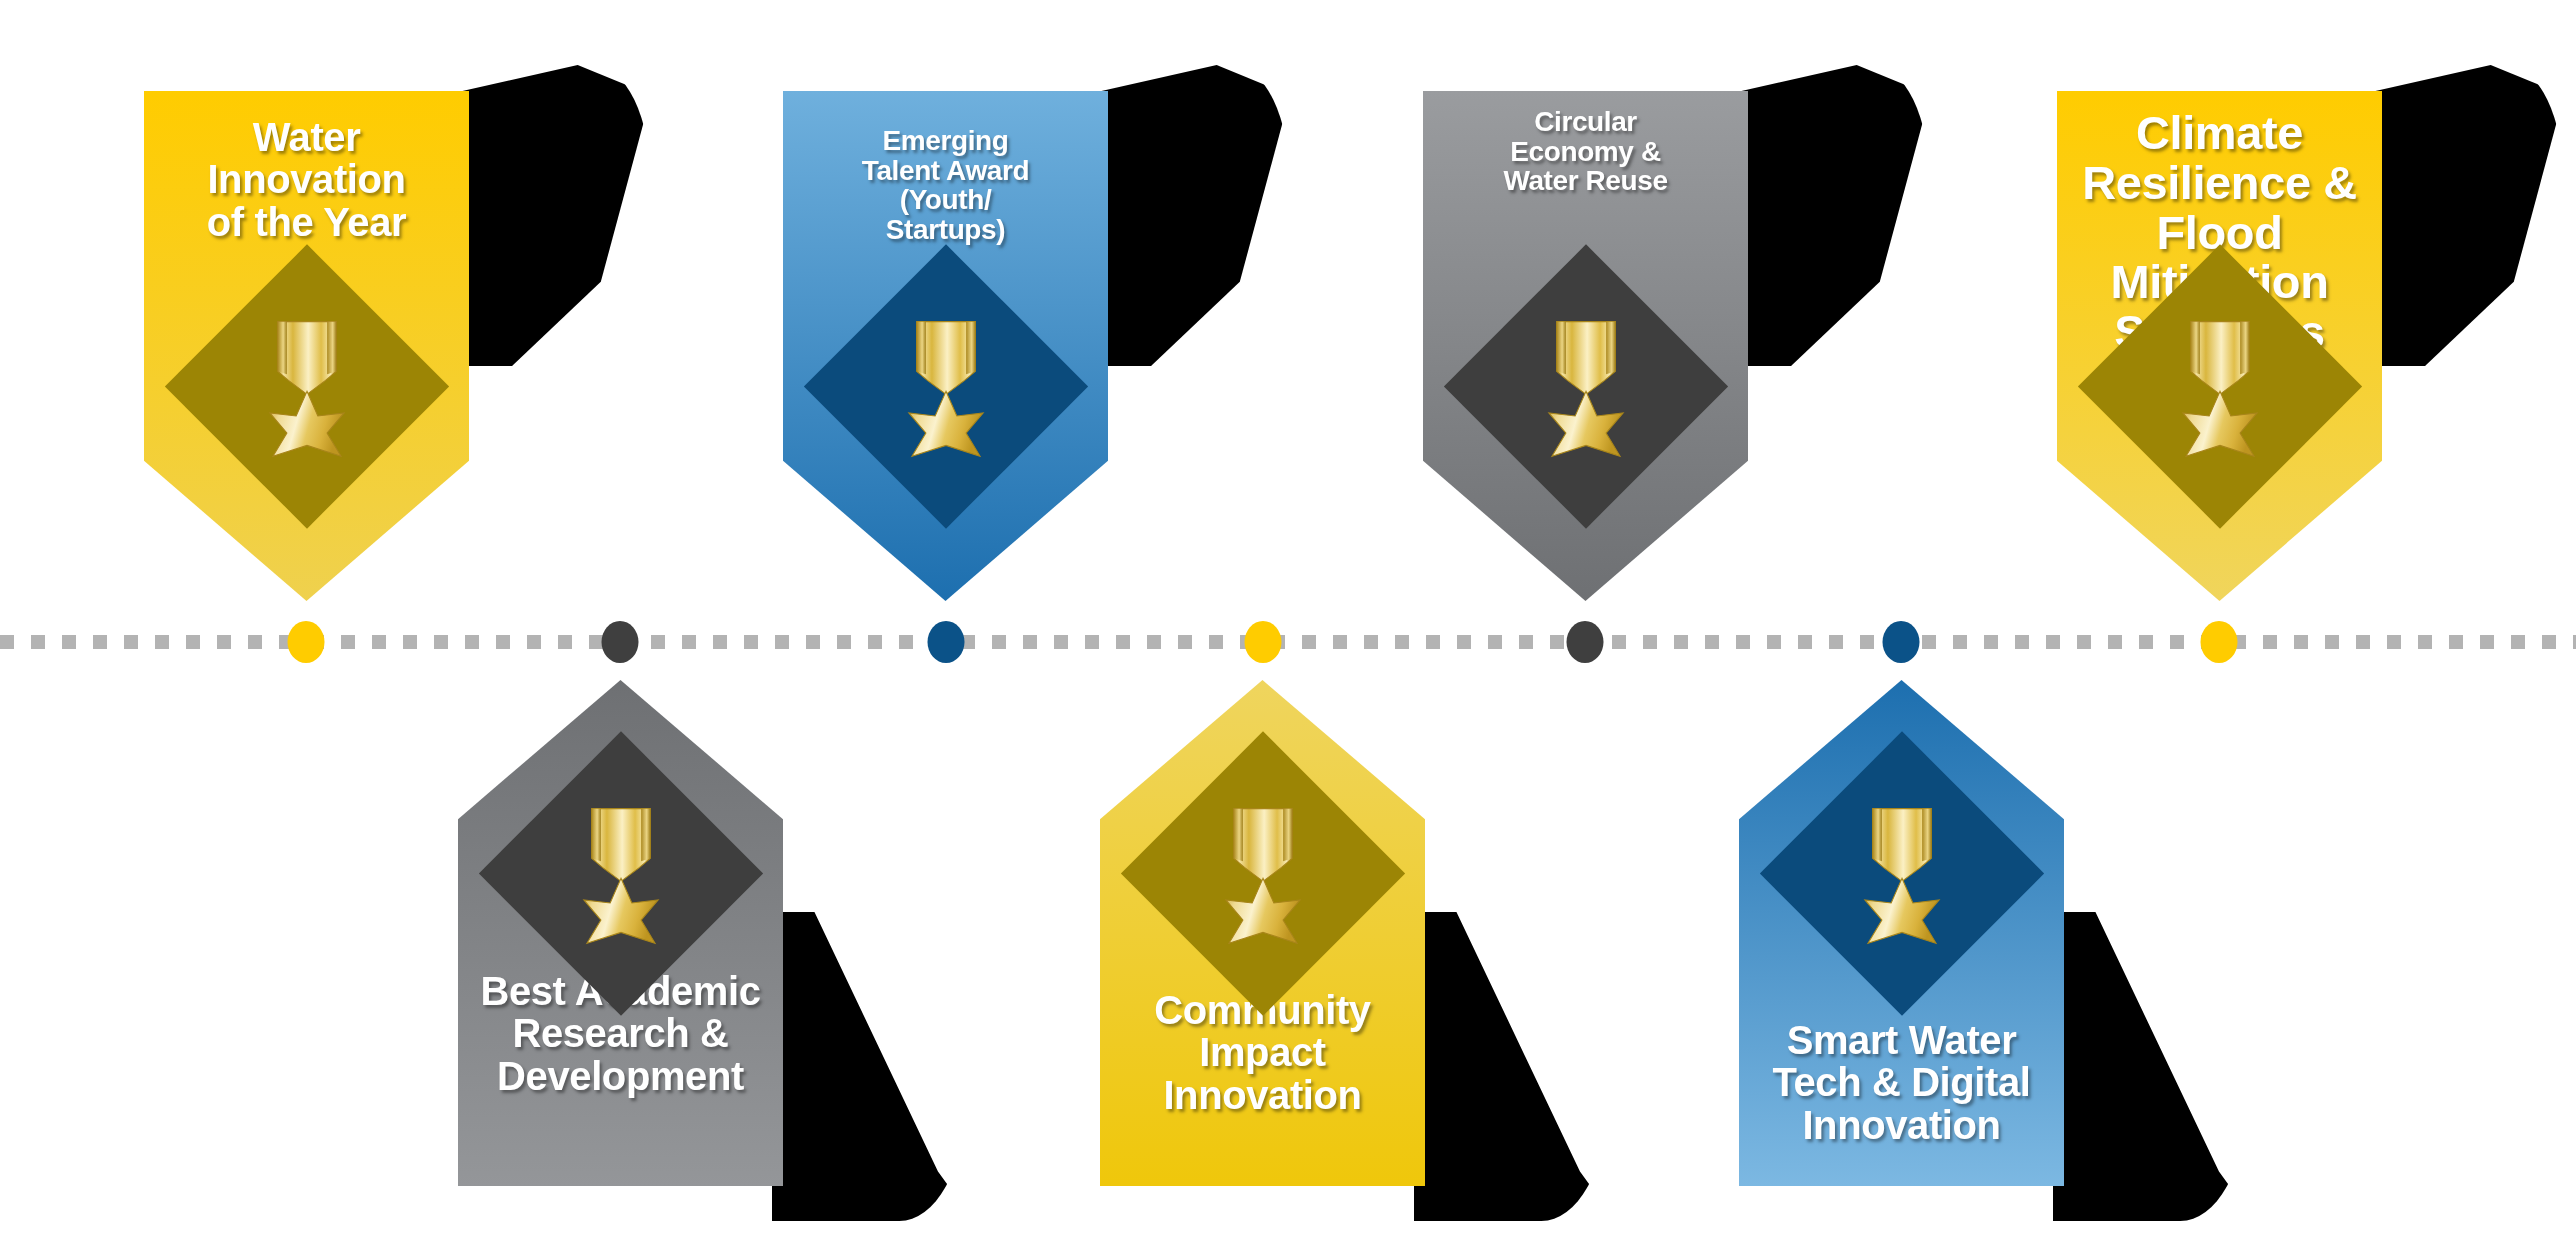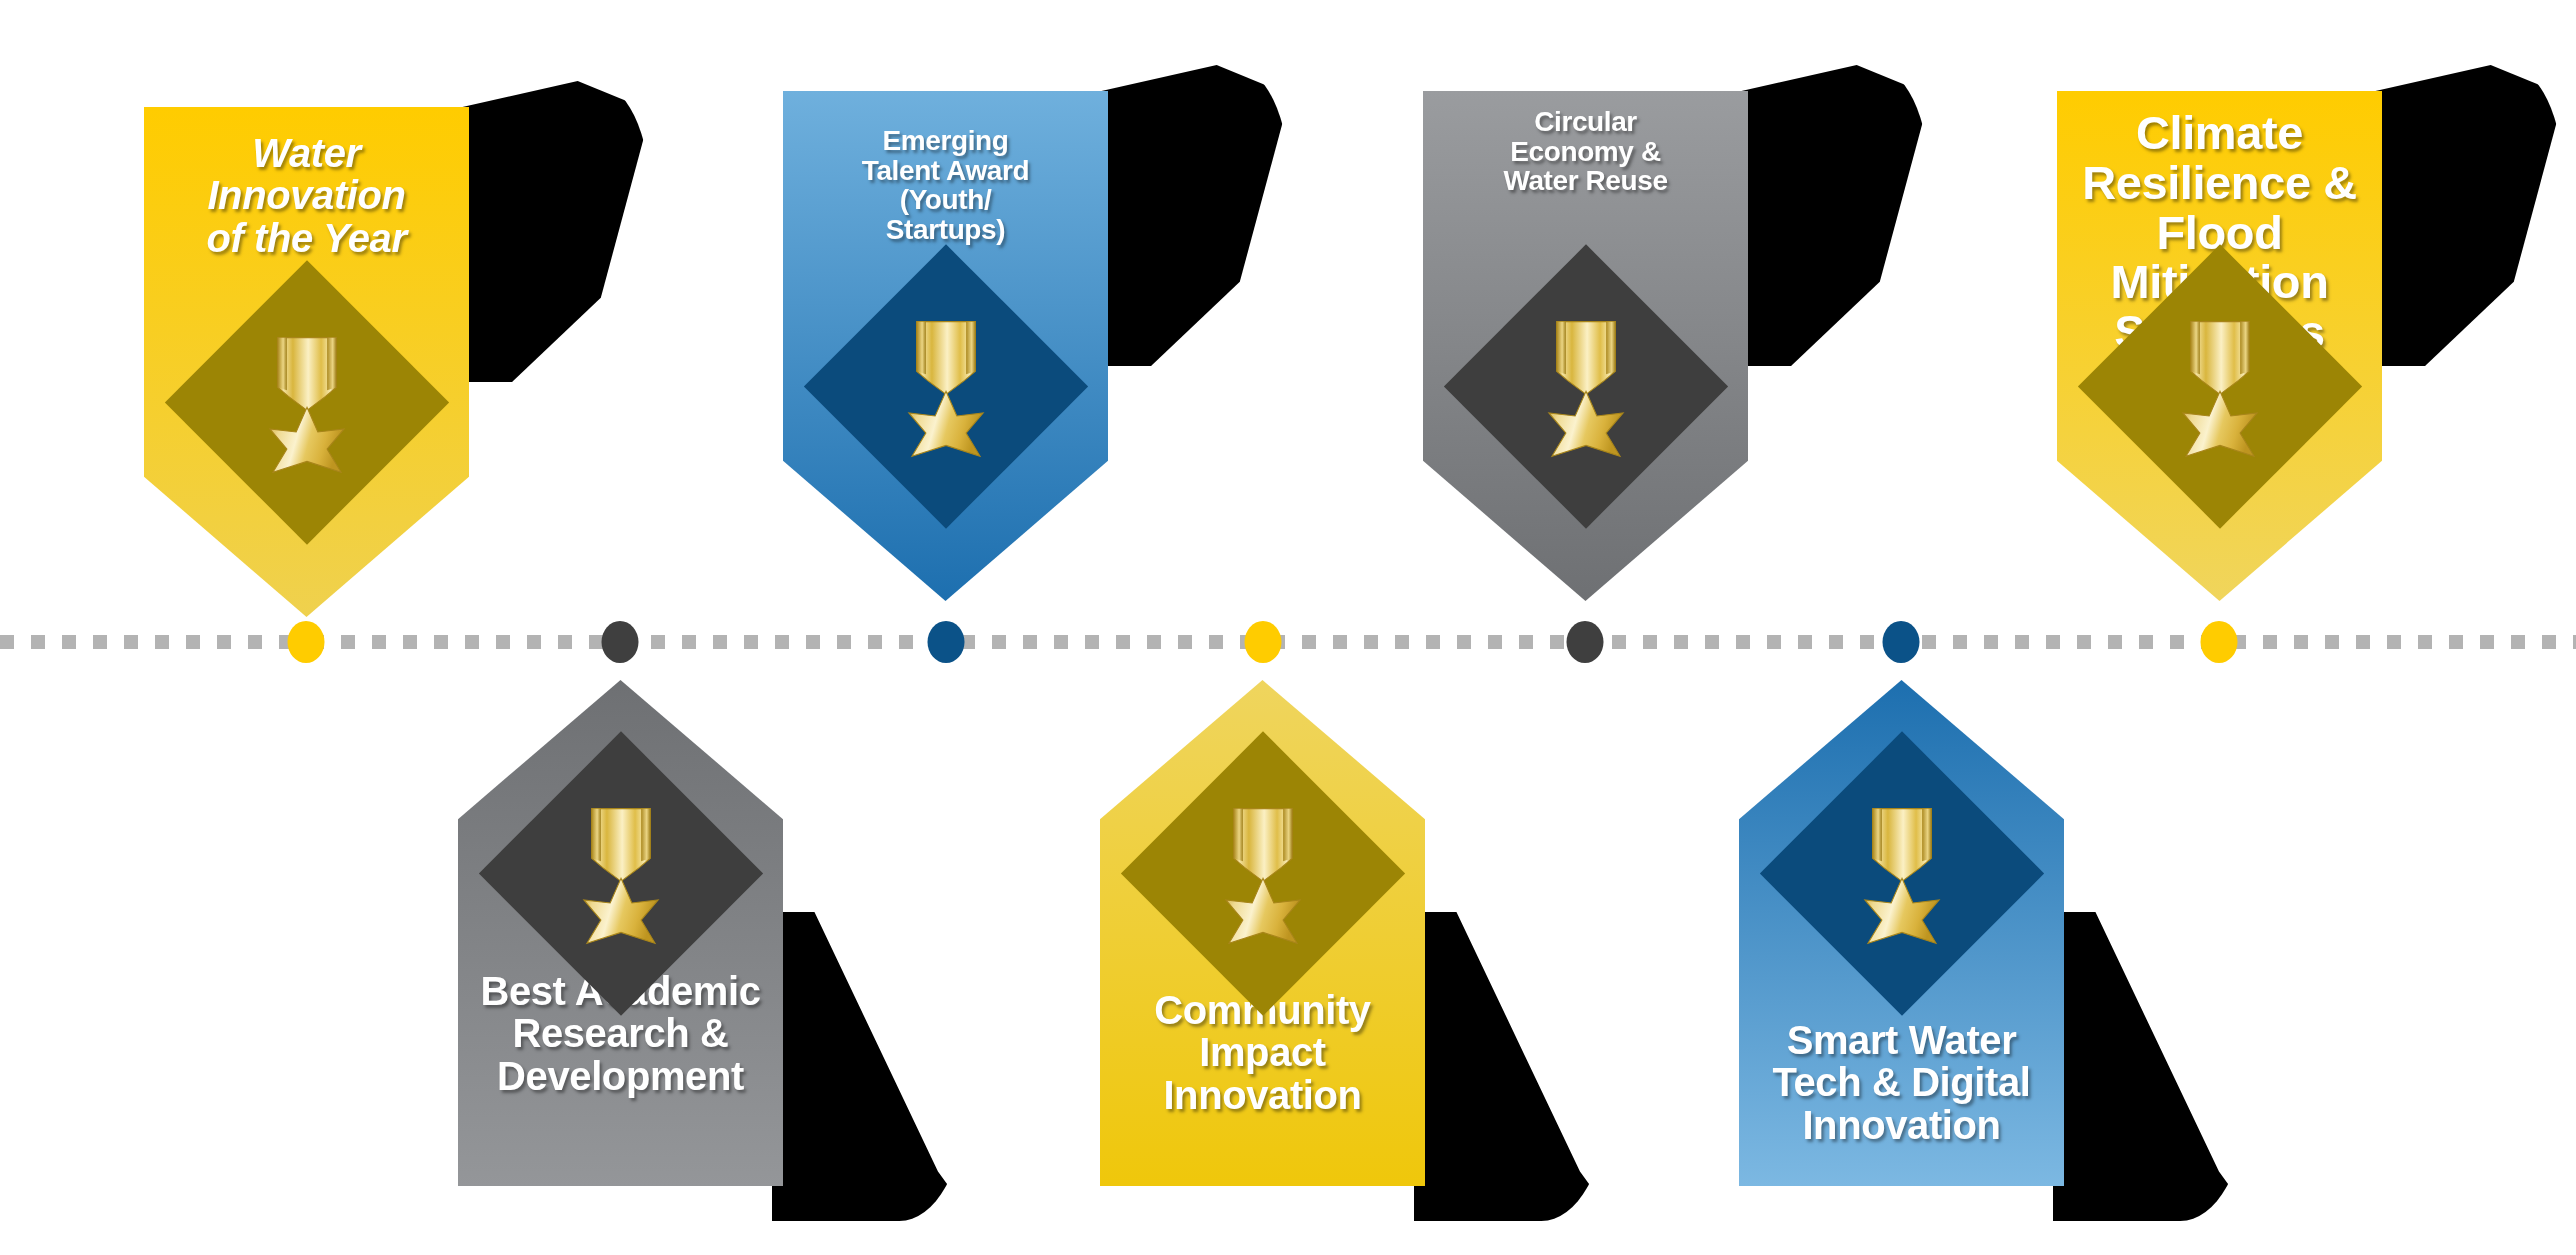--- a/index.html
+++ b/index.html
@@ -113,21 +113,21 @@
   <div id="dots-layer">
       <div class="timeline-dot" style="left: 306px; background: rgb(255, 204, 0);"></div>
       <div class="timeline-dot" style="left: 620px; background: rgb(63, 63, 63);"></div>
       <div class="timeline-dot" style="left: 946px; background: rgb(11, 82, 136);"></div>
       <div class="timeline-dot" style="left: 1263px; background: rgb(255, 204, 0);"></div>
       <div class="timeline-dot" style="left: 1585px; background: rgb(63, 63, 63);"></div>
       <div class="timeline-dot" style="left: 1901px; background: rgb(11, 82, 136);"></div>
       <div class="timeline-dot" style="left: 2219px; background: rgb(255, 204, 0);"></div>
     </div>
   <div id="banners-layer">
-      <div class="banner top" style="left: 144px; top: 107px; height: 510px; font-style: italic;">
+      <div class="banner top" style="left: 144px; top: 91px; height: 510px;">
         <div class="shadow"></div>
         <div class="body" style="height: 510px; background: linear-gradient(rgb(255, 204, 0) 0%, rgb(239, 209, 78) 100%);">
           <div class="label" style="font-size: 40px; color: rgb(255, 255, 255); padding-top: 25px;">Water
 Innovation
 of the Year</div>
         </div>
         <div class="diamond" style="background: rgb(156, 133, 5); top: 195px;"></div>
         <div class="medal" style="top: 226px;">
   <svg viewBox="0 0 120 190" xmlns="http://www.w3.org/2000/svg">
     <defs>

